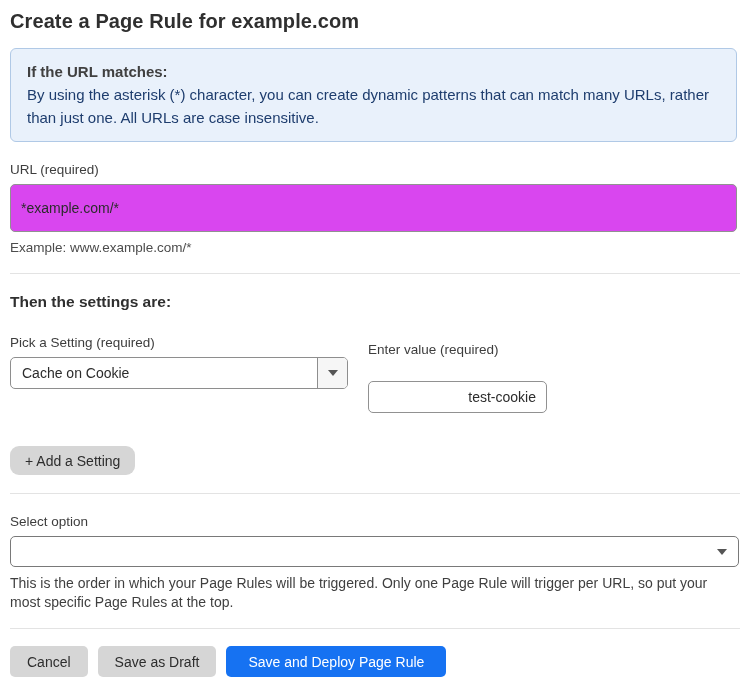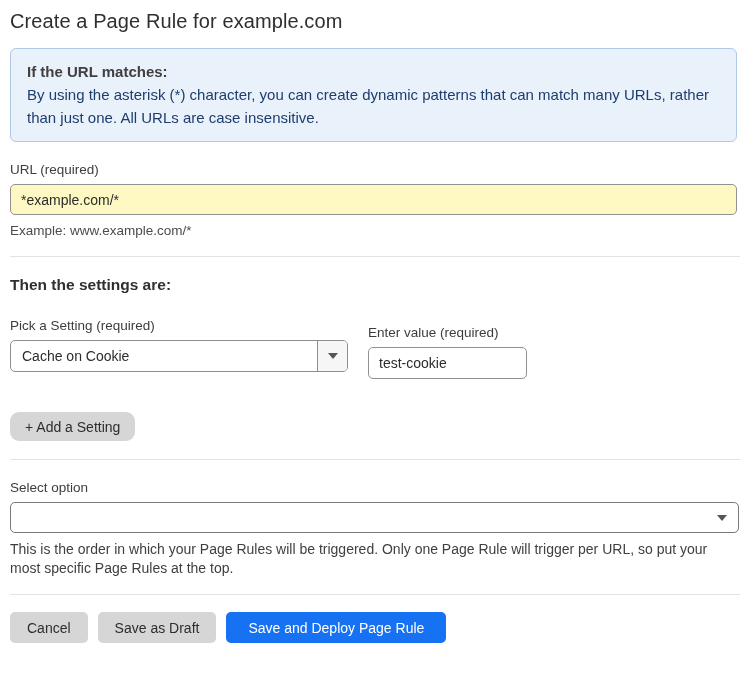--- a/index.html
+++ b/index.html
@@ -14,21 +14,21 @@
     width: 750px;
     height: 693px;
     padding: 8px 10px 10px 10px;
     background: #fff;
     overflow: hidden;
   }
   h1.page-title {
     margin: 0;
     font-size: 20px;
     line-height: 26px;
-    font-weight: 400;
+    font-weight: 700;
     color: #2f2f2f;
     letter-spacing: .1px;
   }
   .info-box {
     margin-top: 14px;
     background: #e9f1fb;
     border: 1px solid #b0c9e6;
     border-radius: 6px;
     padding: 11px 16px 12px 16px;
     font-size: 15px;
@@ -56,22 +56,22 @@
     font-size: 14px;
     color: #2c2c2c;
     border: 1px solid #919191;
     border-radius: 5px;
     outline: none;
     padding: 0 10px;
   }
   .url-input {
     margin-top: 7px;
     width: 727px;
-    height: 31px;
-    background: #fef9c3;
+    height: 48px;
+    background: #d946ef;
   }
   .field-help {
     margin-top: 8px;
     font-size: 13.5px;
     color: #4c4c4c;
   }
   .divider {
     border: none;
     border-top: 1px solid #e3e3e3;
     margin: 18px 0 0 0;
@@ -119,24 +119,25 @@
     align-items: center;
     justify-content: center;
   }
   .caret-down {
     width: 0; height: 0;
     border-left: 5px solid transparent;
     border-right: 5px solid transparent;
     border-top: 6px solid #555;
   }
   .value-input {
-    margin-top: 7px;
-    width: 159px;
+    margin-top: 24px;
+    width: 179px;
     height: 32px;
     background: #fff;
+    text-align: right;
   }
   button {
     font-family: "Liberation Sans", sans-serif;
     border: none;
     cursor: pointer;
   }
   .add-setting-button {
     margin-top: 33px;
     height: 29px;
     padding: 0 15px;

